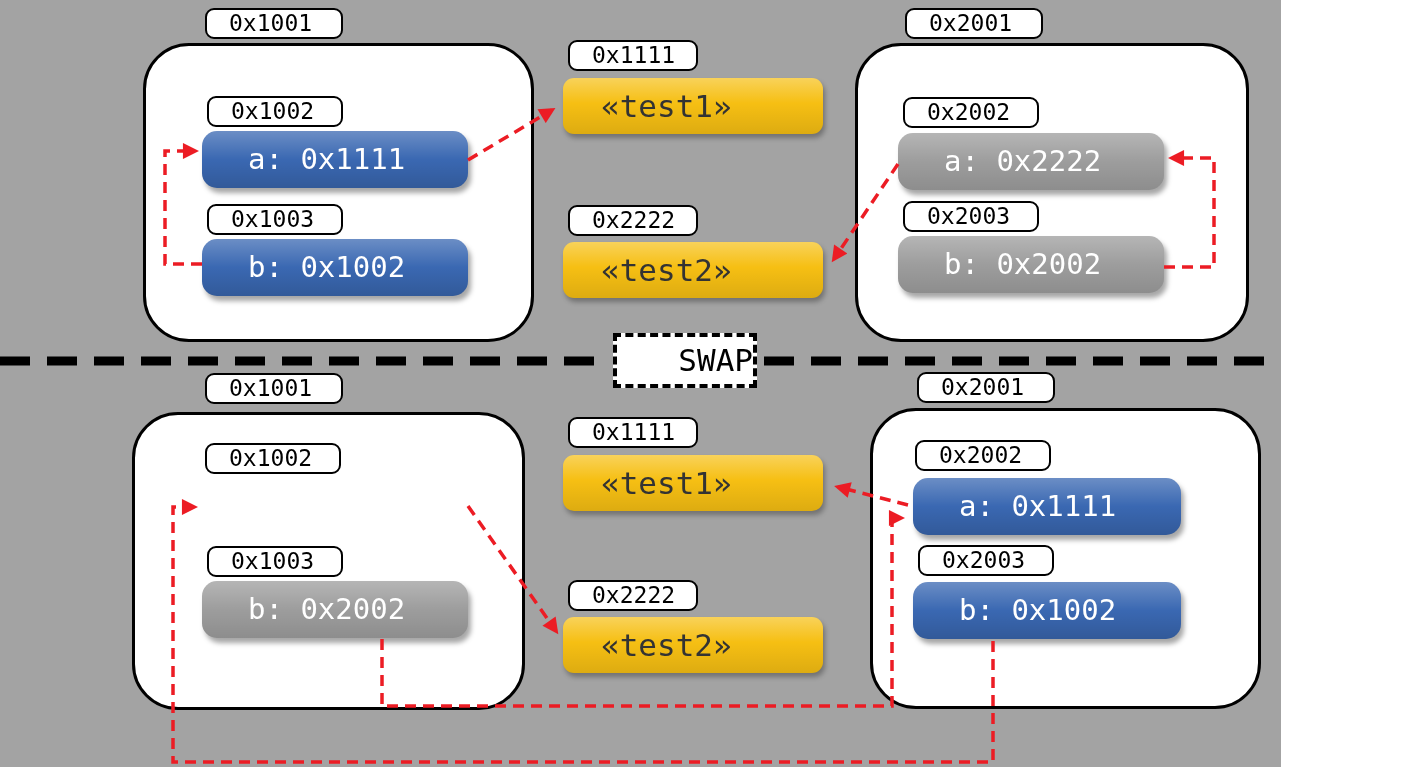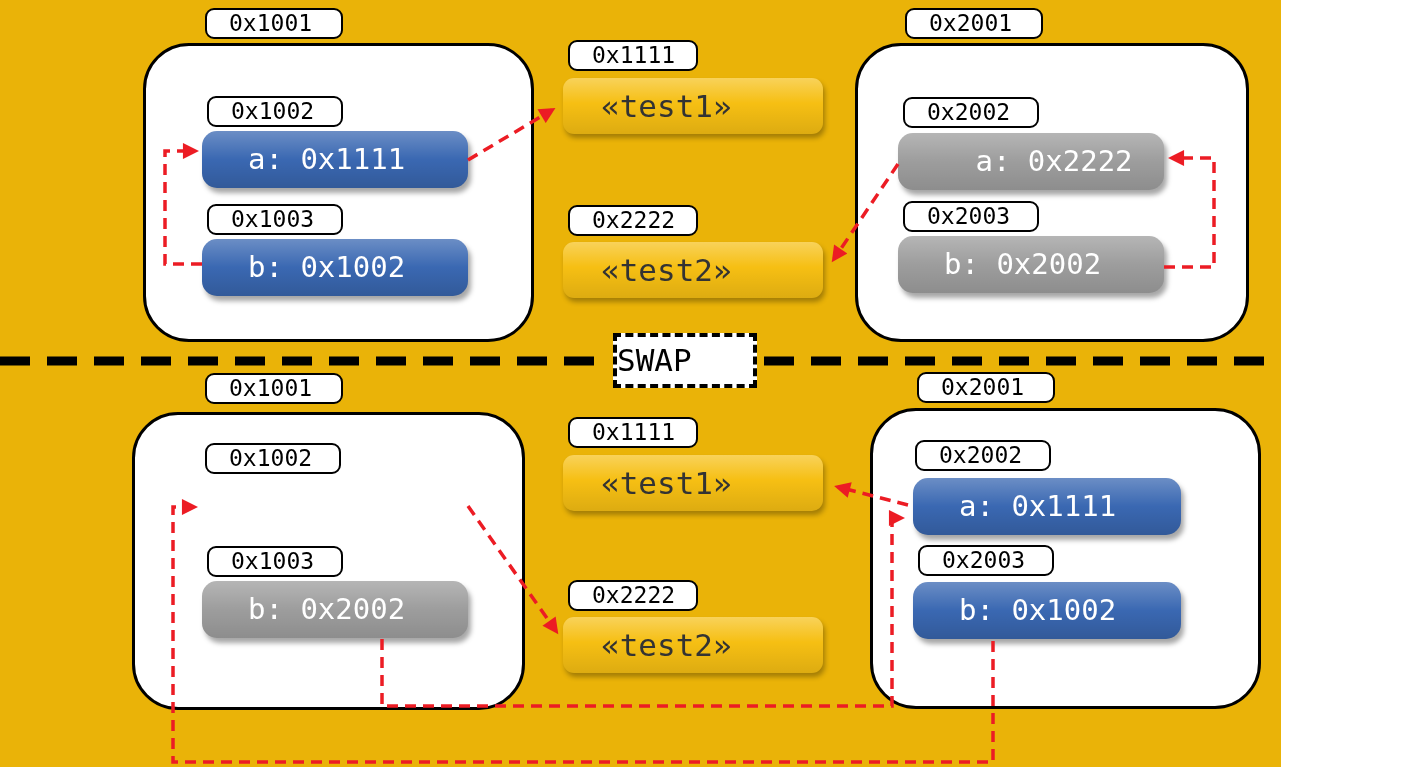--- a/index.html
+++ b/index.html
@@ -1,32 +1,32 @@
 <!DOCTYPE html>
 <html style="--blue: #3a68b2; --gray: #9d9d9d; --yellow: #f6bf13; --red: #ec1c24;"><head>
 <meta charset="utf-8">
 <style>
   html,body{margin:0;padding:0;background:#fff;}
-  #stage{position:relative;width:1281px;height:767px;background:#eab308;overflow:hidden;
+  #stage{position:relative;width:1281px;height:767px;background:#a3a3a3;overflow:hidden;
          font-family:"DejaVu Sans Mono",monospace;}
   .frame{position:absolute;background:#fff;border:3px solid #000;border-radius:46px;z-index:1;}
   .tab,.addr{position:absolute;background:#fff;border:2.5px solid #000;border-radius:9px;
          box-sizing:border-box;height:31px;line-height:27px;font-size:23px;color:#000;
          padding-left:22px;z-index:3;}
   .vbox{position:absolute;border-radius:15px;box-sizing:border-box;color:#fff;
          font-size:29px;height:57px;line-height:57px;padding-left:46px;z-index:3;
          box-shadow:3px 5px 5px rgba(0,0,0,.35);}
   .vbox.blue{background:linear-gradient(180deg,rgba(255,255,255,.25),rgba(255,255,255,0) 50%,rgba(0,0,0,.14)),var(--blue);}
   .vbox.gray{background:linear-gradient(180deg,rgba(255,255,255,.25),rgba(255,255,255,0) 50%,rgba(0,0,0,.10)),var(--gray);}
   .sbox{position:absolute;border-radius:11px;box-sizing:border-box;color:#333;
          font-size:31px;height:56px;line-height:56px;padding-left:38px;z-index:3;
          box-shadow:2px 4px 5px rgba(0,0,0,.30);
          background:linear-gradient(180deg,rgba(255,255,255,.30),rgba(255,255,255,0) 45%,rgba(0,0,0,.10)),var(--yellow);}
   .swap-box{position:absolute;left:613px;top:333px;width:144px;height:55px;background:#fff;
-         border:4px dashed #000;box-sizing:border-box;text-align:left;font-size:31px;
+         border:4px dashed #000;box-sizing:border-box;text-align:right;font-size:31px;
          line-height:46px;color:#000;z-index:20;}
   svg.overlay{position:absolute;left:0;top:0;z-index:30;pointer-events:none;}
   .arrow{stroke:var(--red);stroke-width:3.5;fill:none;stroke-dasharray:11 7;}
   .divider{stroke:#000;stroke-width:9;fill:none;stroke-dasharray:30 17;}
 </style>
 </head>
 <body>
 
 <div id="stage">
 
@@ -38,21 +38,21 @@
   <div class="vbox blue" style="left:202px;top:239px;width:266px;">b: 0x1002</div>
 
   <div class="addr" style="left:568px;top:40px;width:130px;">0x1111</div>
   <div class="sbox" style="left:563px;top:78px;width:260px;">«test1»</div>
   <div class="addr" style="left:568px;top:205px;width:130px;">0x2222</div>
   <div class="sbox" style="left:563px;top:242px;width:260px;">«test2»</div>
 
   <div class="tab" style="left:905px;top:8px;width:138px;">0x2001</div>
   <div class="frame" style="left:855px;top:43px;width:388px;height:293px;"></div>
   <div class="addr" style="left:903px;top:97px;width:136px;">0x2002</div>
-  <div class="vbox gray" style="left:898px;top:133px;width:266px;text-align:center;">a: 0x2222</div>
+  <div class="vbox gray" style="left:898px;top:133px;width:266px;">a: 0x2222</div>
   <div class="addr" style="left:903px;top:201px;width:136px;">0x2003</div>
   <div class="vbox gray" style="left:898px;top:236px;width:266px;">b: 0x2002</div>
 
   <div class="swap-box">SWAP</div>
 
   <div class="tab" style="left:205px;top:373px;width:138px;">0x1001</div>
   <div class="frame" style="left:132px;top:412px;width:387px;height:292px;"></div>
   <div class="addr" style="left:205px;top:443px;width:136px;">0x1002</div>
   <div class="addr" style="left:207px;top:546px;width:136px;">0x1003</div>
   <div class="vbox gray" style="left:202px;top:581px;width:266px;">b: 0x2002</div>

